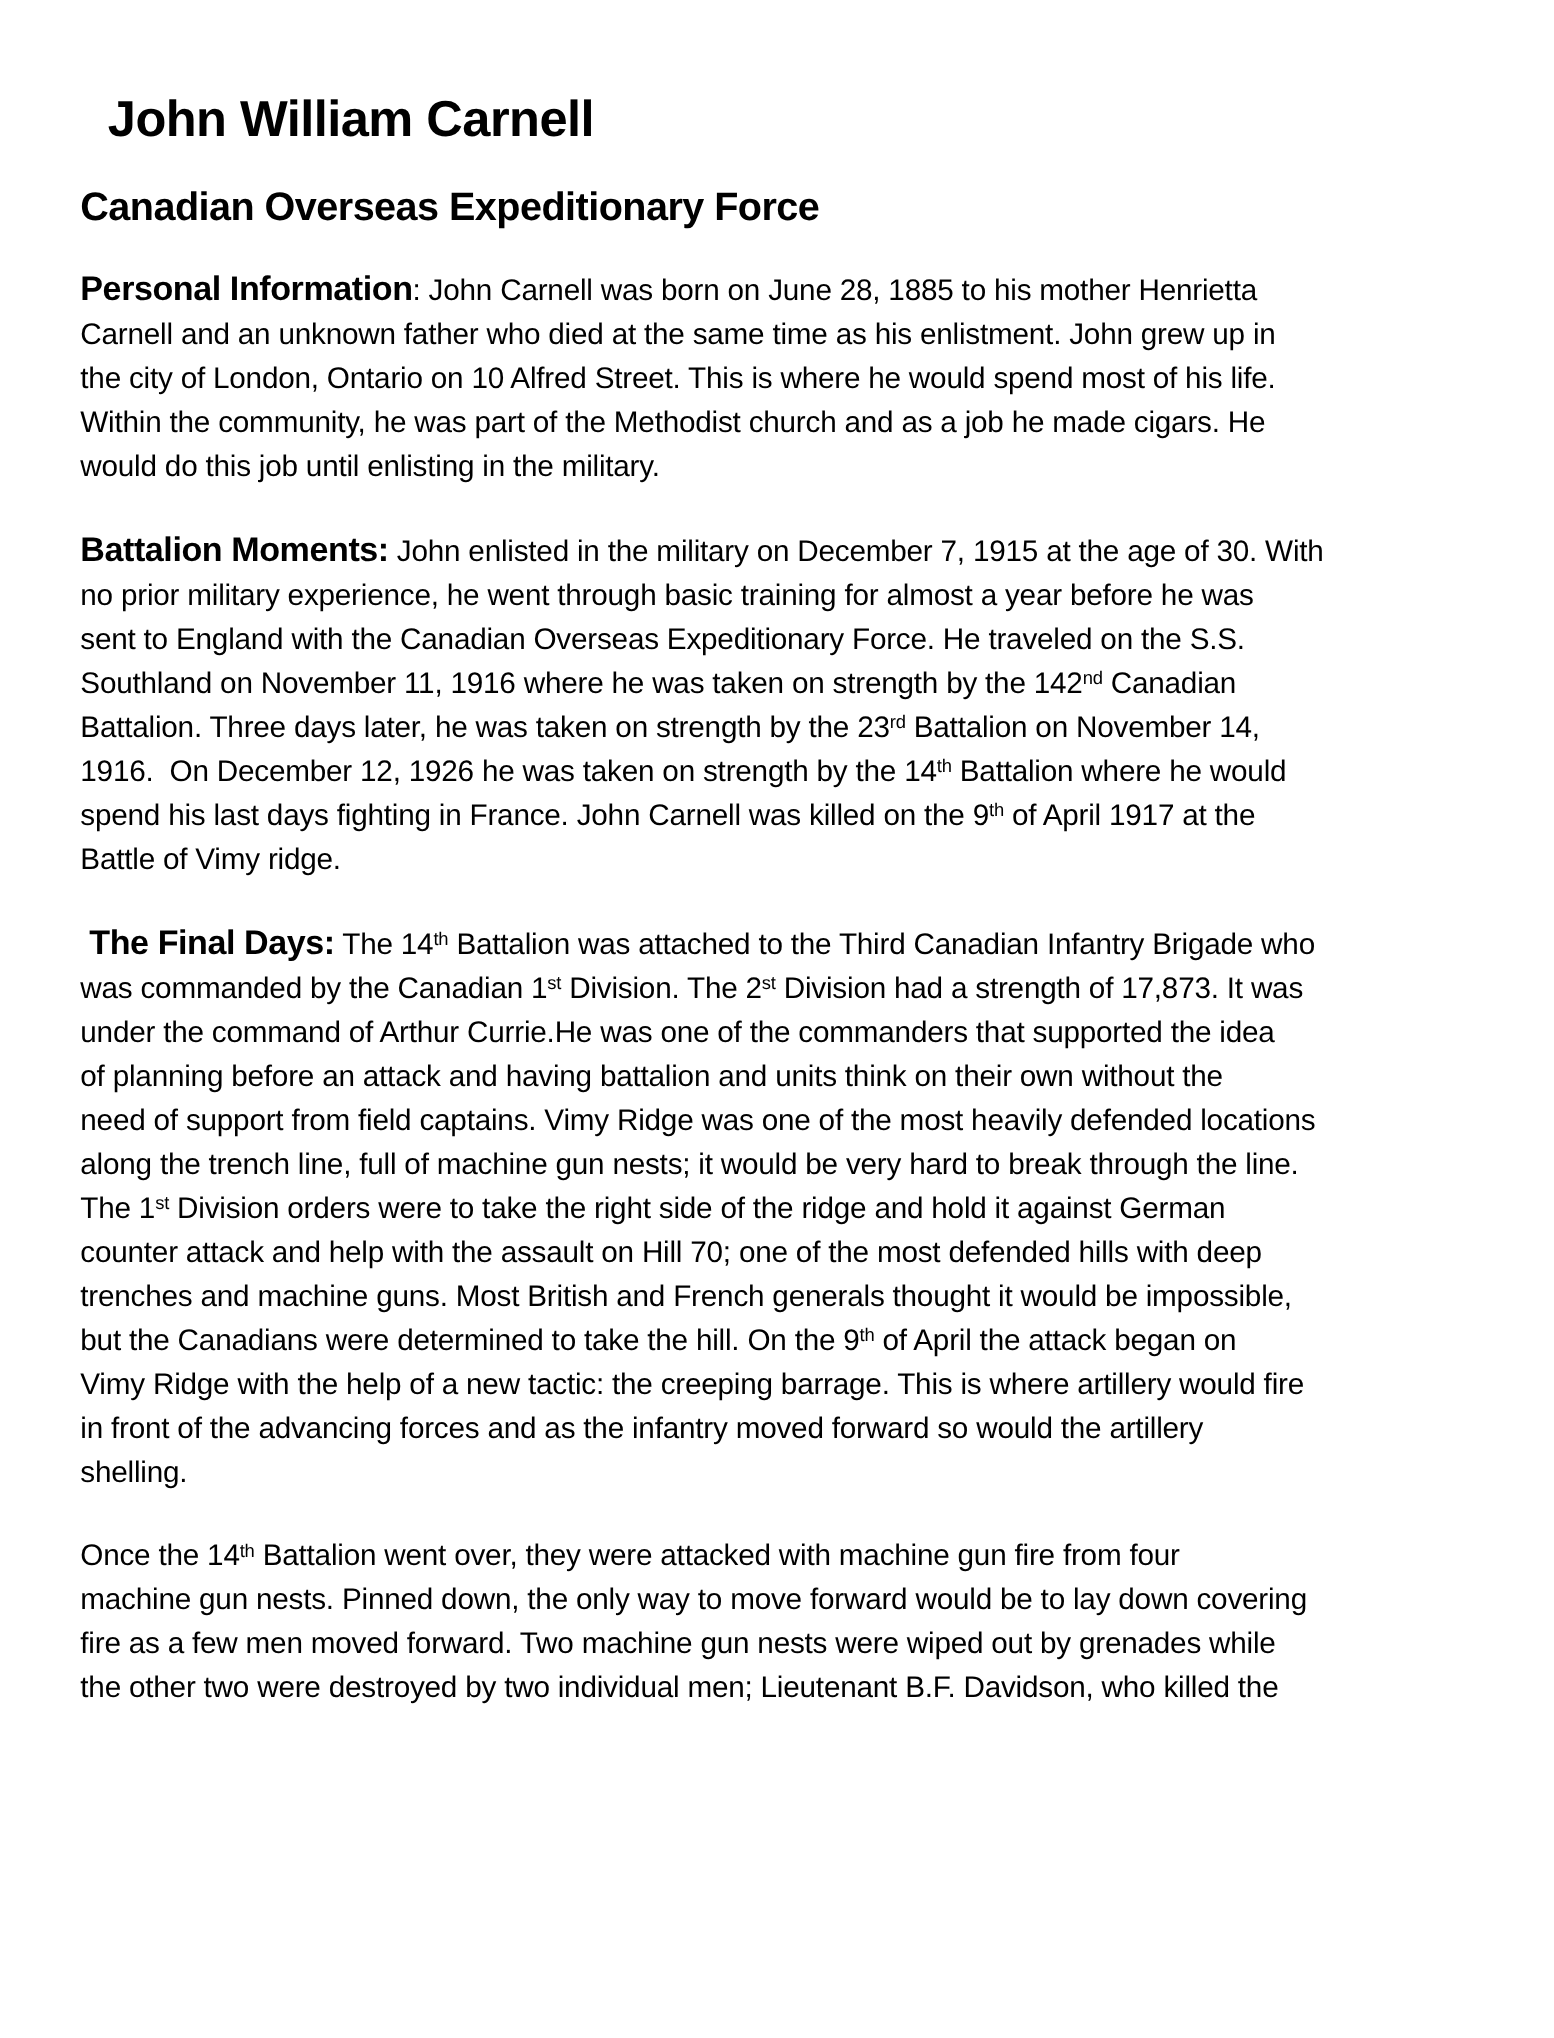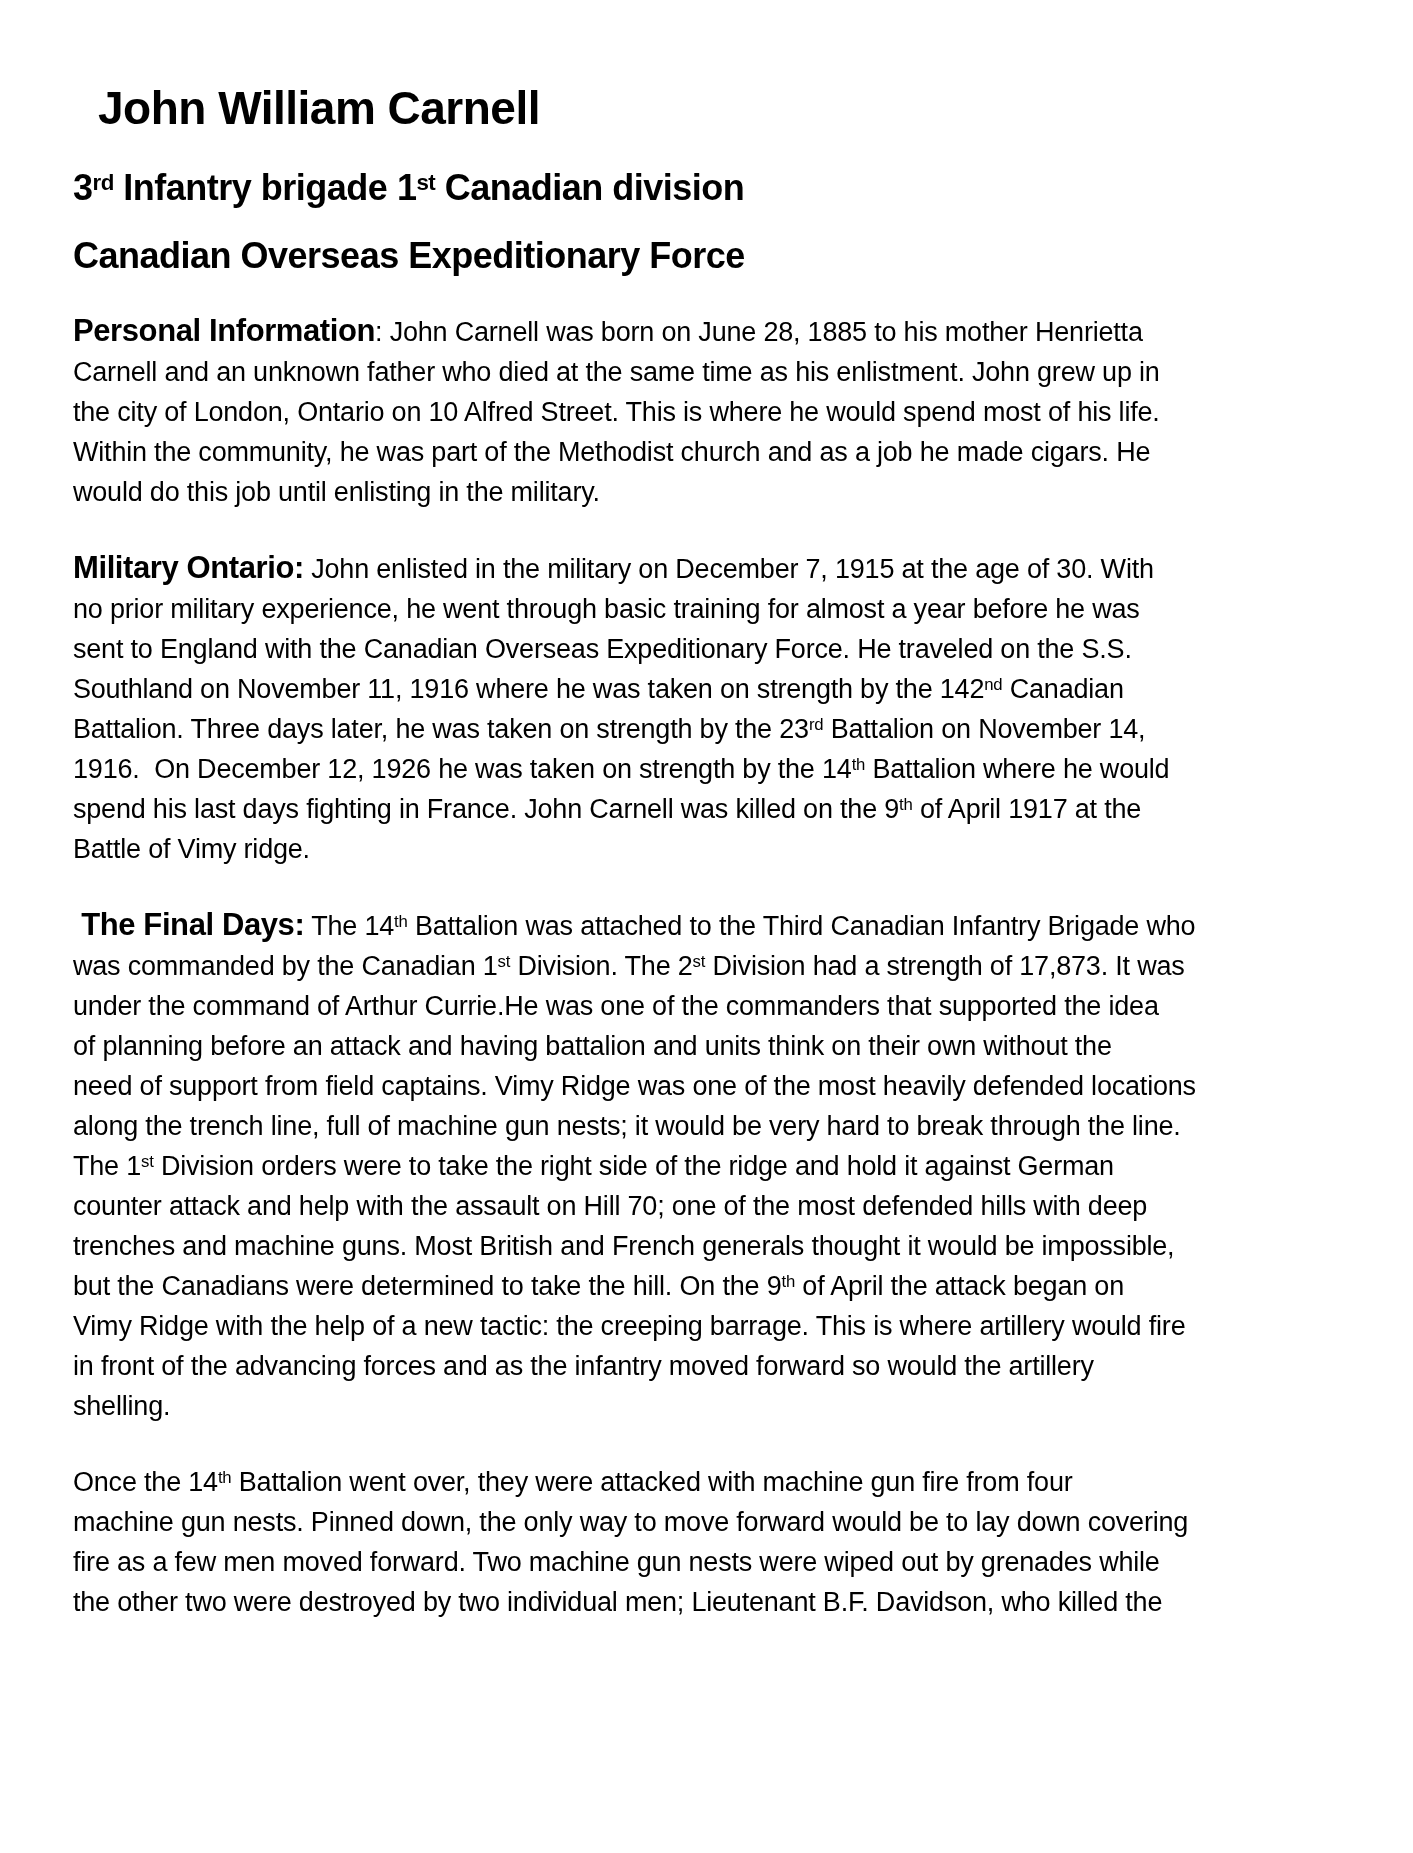--- a/index.html
+++ b/index.html
@@ -64,31 +64,30 @@
   }
 </style>
 </head>
 <body>
 
 <div class="page">
 
   <h1 class="title">John William Carnell</h1>
 
   <div class="subheads">
-    <p class="subhead"><span class="run">3</span><sup class="superscript">rd</sup><span class="run"> Infantry brigade 1</span><sup class="superscript">st</sup><span class="run"> Canadian division</span></p>
     <p class="subhead"><span class="run">Canadian Overseas Expeditionary Force</span></p>
   </div>
 
   <p class="para"><span class="lead">Personal Information</span><span class="run">: John Carnell was born on June 28, 1885 to his mother Henrietta
 Carnell and an unknown father who died at the same time as his enlistment. John grew up in
 the city of London, Ontario on 10 Alfred Street. This is where he would spend most of his life.
 Within the community, he was part of the Methodist church and as a job he made cigars. He
 would do this job until enlisting in the military.</span></p>
 
-  <p class="para"><span class="lead">Military Ontario:</span><span class="run"> John enlisted in the military on December 7, 1915 at the age of 30. With
+  <p class="para"><span class="lead">Battalion Moments:</span><span class="run"> John enlisted in the military on December 7, 1915 at the age of 30. With
 no prior military experience, he went through basic training for almost a year before he was
 sent to England with the Canadian Overseas Expeditionary Force. He traveled on the S.S.
 Southland on November 11, 1916 where he was taken on strength by the 142</span><sup class="superscript">nd</sup><span class="run"> Canadian
 Battalion. Three days later, he was taken on strength by the 23</span><sup class="superscript">rd</sup><span class="run"> Battalion on November 14,
 1916.  On December 12, 1926 he was taken on strength by the 14</span><sup class="superscript">th</sup><span class="run"> Battalion where he would
 spend his last days fighting in France. John Carnell was killed on the 9</span><sup class="superscript">th</sup><span class="run"> of April 1917 at the
 Battle of Vimy ridge.</span></p>
 
   <p class="para"><span class="lead"> The Final Days:</span><span class="run"> The 14</span><sup class="superscript">th</sup><span class="run"> Battalion was attached to the Third Canadian Infantry Brigade who
 was commanded by the Canadian 1</span><sup class="superscript">st</sup><span class="run"> Division. The 2</span><sup class="superscript">st</sup><span class="run"> Division had a strength of 17,873. It was

